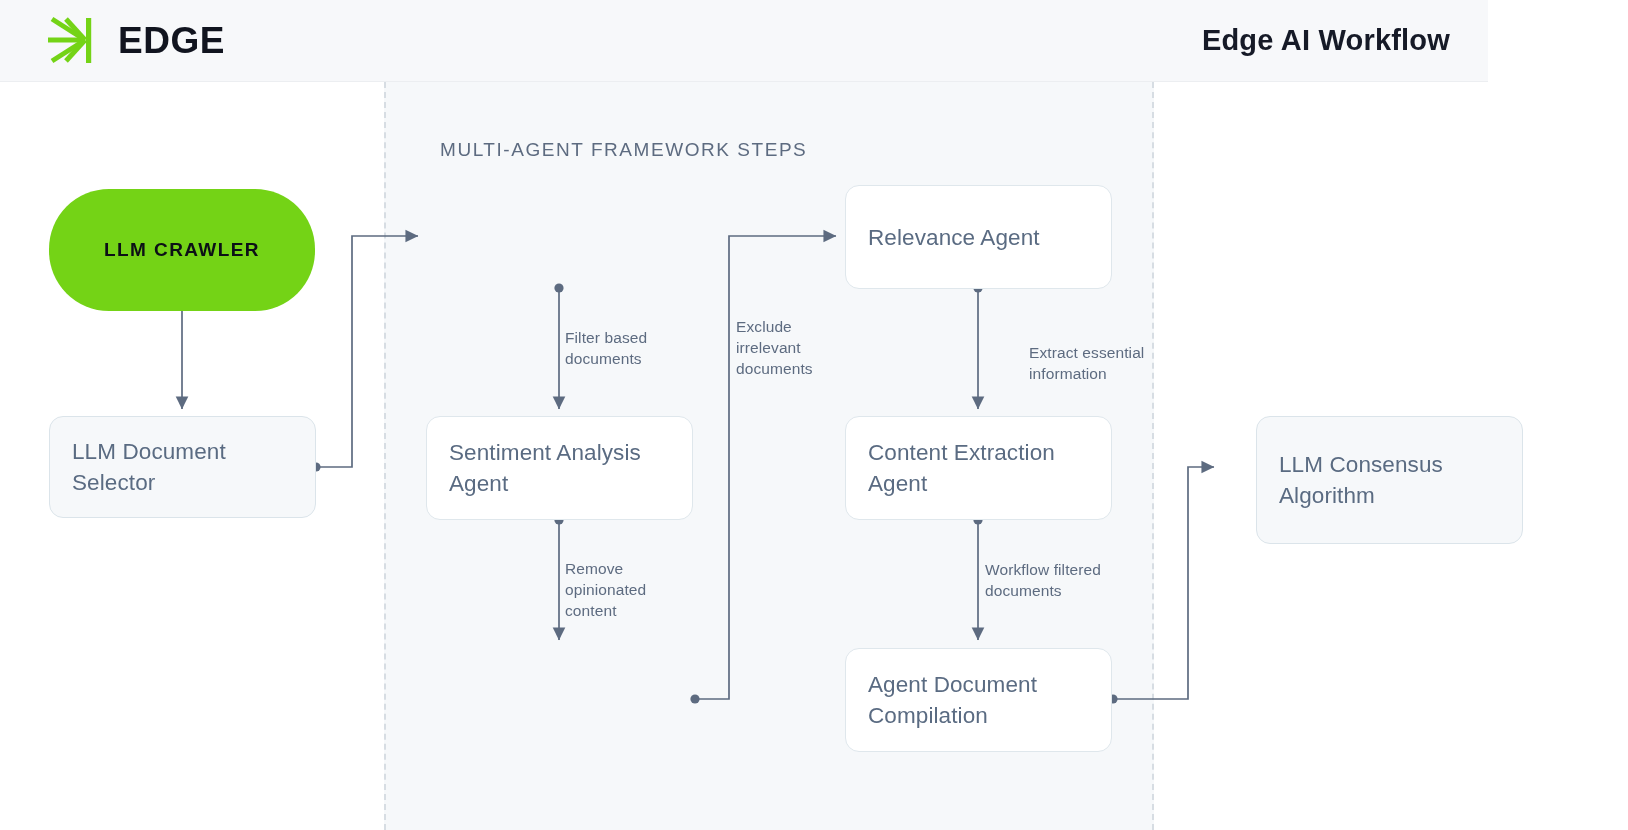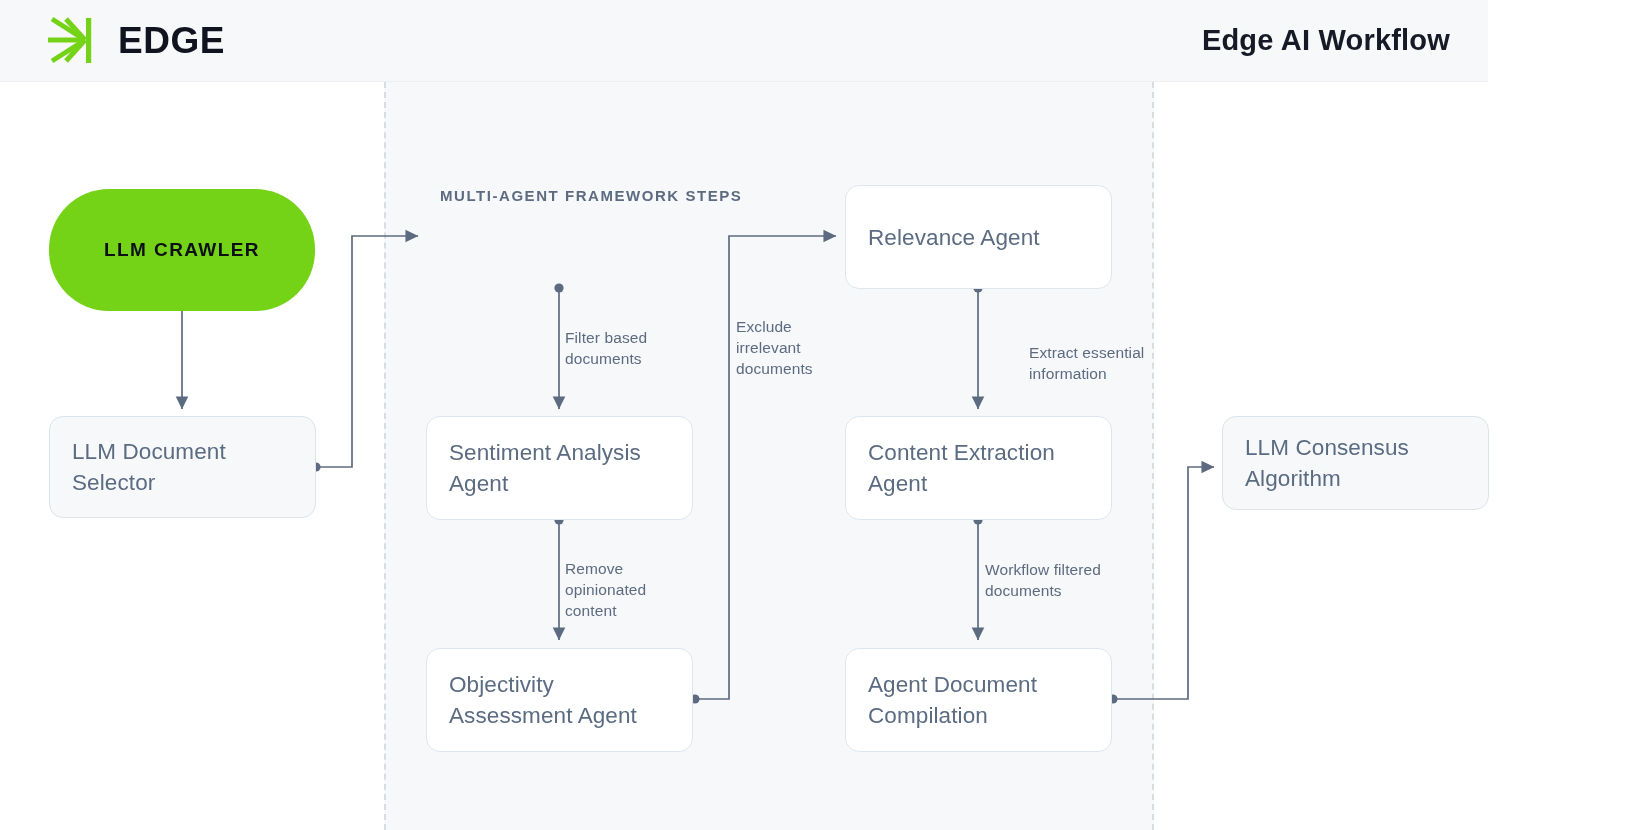--- a/index.html
+++ b/index.html
@@ -40,22 +40,22 @@
   }
   .group-panel {
     position: absolute; left: 384px; top: 0;
     width: 770px; height: 748px;
     background: #f6f8fa;
     border-left: 2px dashed #d7dde3;
     border-right: 2px dashed #d7dde3;
   }
   .group-label {
     position: absolute; left: 440px; top: 57px;
-    font-size: 15px; font-weight: 700; letter-spacing: 1.55px;
-    color: #5d6b80; white-space: nowrap; margin-top: 48px;
+    font-size: 19px; font-weight: 400; letter-spacing: 1.55px;
+    color: #5d6b80; white-space: nowrap;
   }
 
   
   .edges { position: absolute; left: 0; top: 0; width: 1628px; height: 748px; }
 
   
   .node {
     position: absolute;
     border-radius: 14px;
     display: flex; align-items: center;
@@ -165,34 +165,31 @@
 
     <div class="node tinted" style="left:49px; top:334px; width:267px; height:102px;">
       <span class="node-label">LLM Document Selector</span>
     </div>
 
 
     <div class="node white" style="left:426px; top:334px; width:267px; height:104px;">
       <span class="node-label">Sentiment Analysis Agent</span>
     </div>
 
-    <div class="node white" style="left:426px; top:566px; width:267px; height:104px;">
-      <span class="node-label">Objectivity Assessment Agent</span>
-    </div>
 
     <div class="node white" style="left:845px; top:103px; width:267px; height:104px;">
       <span class="node-label">Relevance Agent</span>
     </div>
 
     <div class="node white" style="left:845px; top:334px; width:267px; height:104px;">
       <span class="node-label">Content Extraction Agent</span>
     </div>
 
     <div class="node white" style="left:845px; top:566px; width:267px; height:104px;">
       <span class="node-label">Agent Document Compilation</span>
     </div>
 
-    <div class="node tinted" style="left:1222px; top:334px; width:267px; height:94px;">
+    <div class="node tinted" style="left:1256px; top:334px; width:267px; height:128px;">
       <span class="node-label">LLM Consensus Algorithm</span>
     </div>
 
   </div>
 </div>
 
 </body></html>

